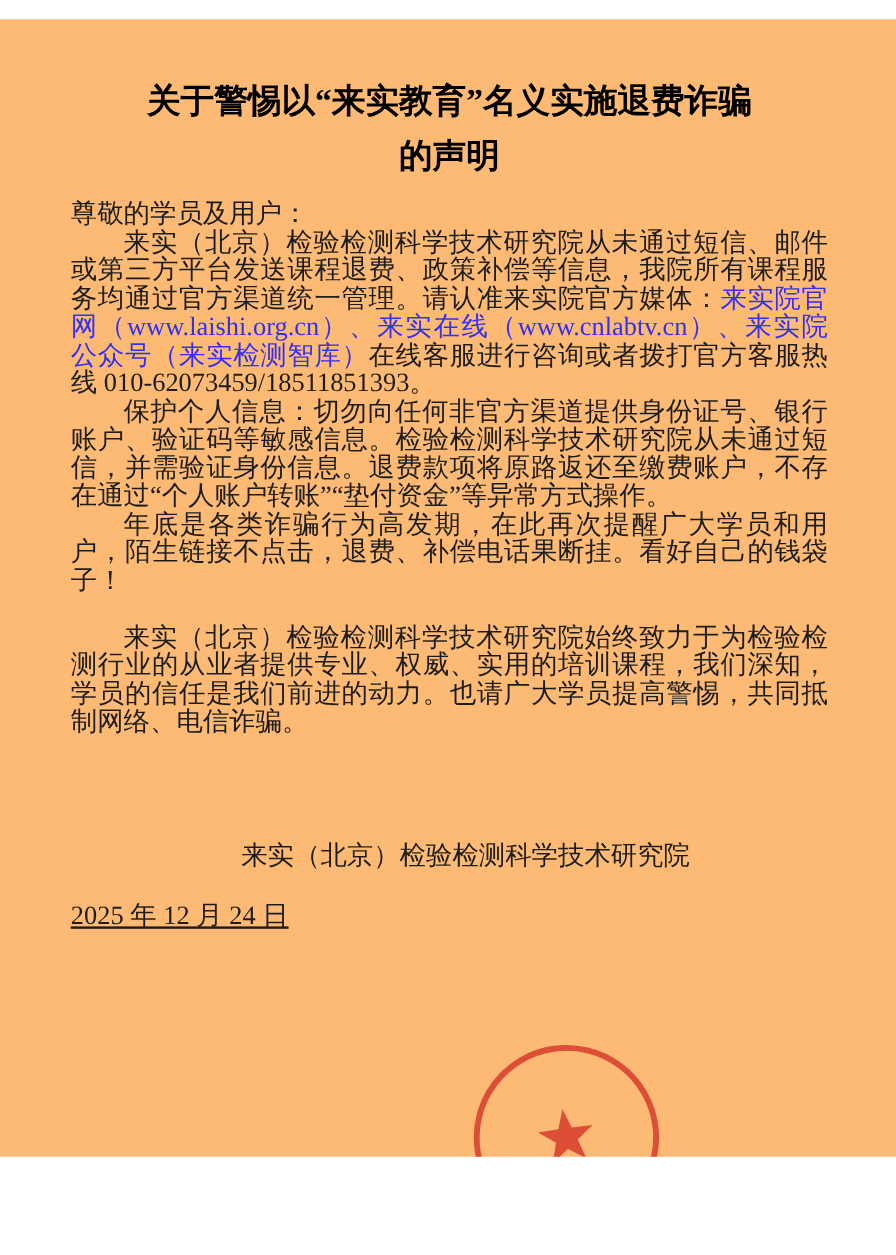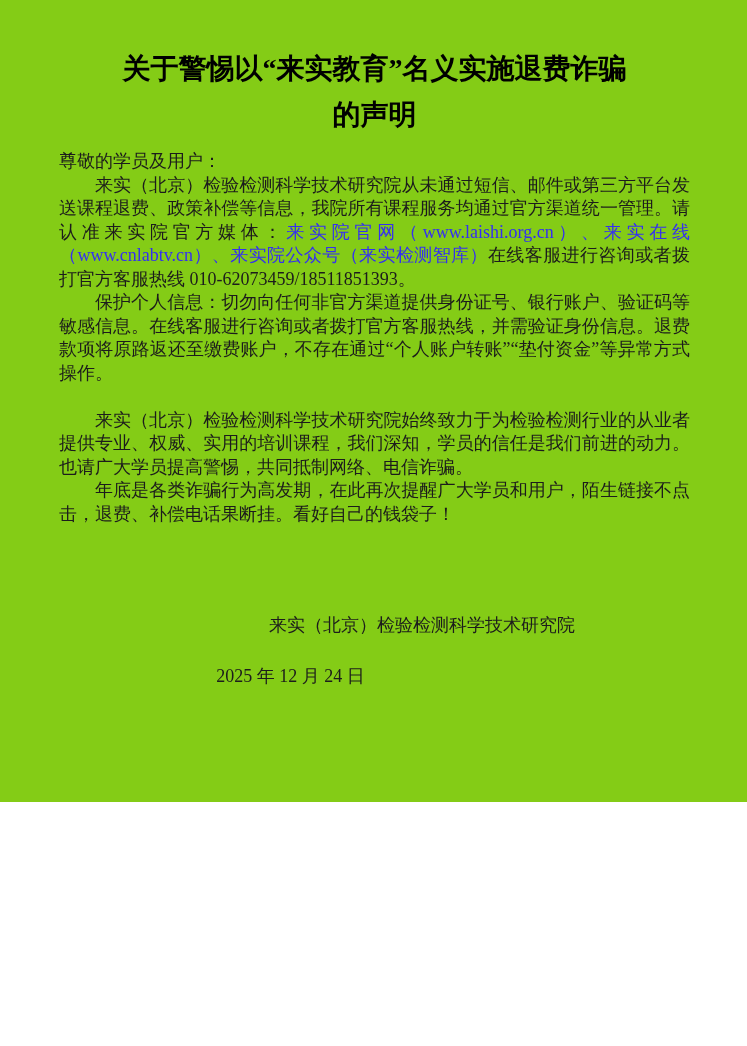--- a/index.html
+++ b/index.html
@@ -1,39 +1,39 @@
 <!DOCTYPE html>
 <html><head>
 <meta charset="utf-8">
 <style>
   html,body{margin:0;padding:0;background:#ffffff;}
   .page{
     position:relative;
     width:747px;
-    height:802px;
-    margin:0 auto;
-    background:#84cc16;
+    height:948px;
+    margin:16px auto;
+    background:#fdba74;
     overflow:hidden;
     font-family:"Liberation Serif", serif;
     color:#1c1c1c;
   }
   .content{
     padding:46px 57px 0 59px;
   }
   .title{
     margin:0 0 12px 0;
     text-align:center;
     font-size:28px;
     line-height:46px;
     font-weight:bold;
     color:#000;
     font-family:"Liberation Serif", serif;
   }
   .body-text{
-    font-size:18px;
+    font-size:22px;
     line-height:23.5px;
     text-align:justify;
   }
   .salutation{
     margin:0;
   }
   p.para{
     margin:0;
     text-indent:2em;
   }
@@ -57,22 +57,23 @@
   .closing{
     margin-top:23.5px;
   }
   .signature-block{
     margin-top:88px;
     text-align:right;
     padding-right:115px;
   }
   .date-line{
     margin-top:27px;
-    text-align:center;
+    text-align:left;
     padding-right:168px;
+    text-decoration:underline;
   }
   .seal{
     position:absolute;
     left:383px;
     top:843px;
     width:178px;
     height:178px;
     transform:rotate(-8deg);
     opacity:0.82;
     mix-blend-mode:multiply;
@@ -86,24 +87,24 @@
   <div class="content">
 
     <h1 class="title"><span>关于警惕以“来实教育”名义实施退费诈骗</span><br><span>的声明</span></h1>
 
     <div class="body-text">
       <p class="para salutation" style="text-indent:0;">尊敬的学员及用户：</p>
 
 
       <p class="para"><span>来实（北京）检验检测科学技术研究院从未通过短信、邮件或第三方平台发送课程退费、政策补偿等信息，我院所有课程服务均通过官方渠道统一管理。请认准来实院官方媒体：</span><span class="link">来实院官网（www.laishi.org.cn）、来实在线（www.cnlabtv.cn）、来实院公众号（来实检测智库）</span><span>在线客服进行咨询或者拨打官方客服热线 010-62073459/18511851393。</span></p>
 
-      <p class="para">保护个人信息：切勿向任何非官方渠道提供身份证号、银行账户、验证码等敏感信息。在线客服进行咨询或者拨打官方客服热线，并需验证身份信息。退费款项将原路返还至缴费账户，不存在通过“个人账户转账”“垫付资金”等异常方式操作。</p>
+      <p class="para">保护个人信息：切勿向任何非官方渠道提供身份证号、银行账户、验证码等敏感信息。检验检测科学技术研究院从未通过短信，并需验证身份信息。退费款项将原路返还至缴费账户，不存在通过“个人账户转账”“垫付资金”等异常方式操作。</p>
 
+      <p class="para">年底是各类诈骗行为高发期，在此再次提醒广大学员和用户，陌生链接不点击，退费、补偿电话果断挂。看好自己的钱袋子！</p>
       <p class="para spaced">来实（北京）检验检测科学技术研究院始终致力于为检验检测行业的从业者提供专业、权威、实用的培训课程，我们深知，学员的信任是我们前进的动力。也请广大学员提高警惕，共同抵制网络、电信诈骗。</p>
-      <p class="para">年底是各类诈骗行为高发期，在此再次提醒广大学员和用户，陌生链接不点击，退费、补偿电话果断挂。看好自己的钱袋子！</p>
 
 
       <div class="signature-block">来实（北京）检验检测科学技术研究院</div>
       <div class="date-line">2025 年 12 月 24 日</div>
     </div>
   </div>
 
   <svg class="seal" viewBox="-100 -100 200 200" aria-hidden="true">
     <circle cx="0" cy="0" r="84" fill="none" stroke="#d84a59" stroke-width="5.5"></circle>
     <polygon points="0,-27 6.35,-8.74 25.68,-8.34 10.27,3.34 15.87,21.84 0,10.8 -15.87,21.84 -10.27,3.34 -25.68,-8.34 -6.35,-8.74" fill="#d84a59"></polygon>

